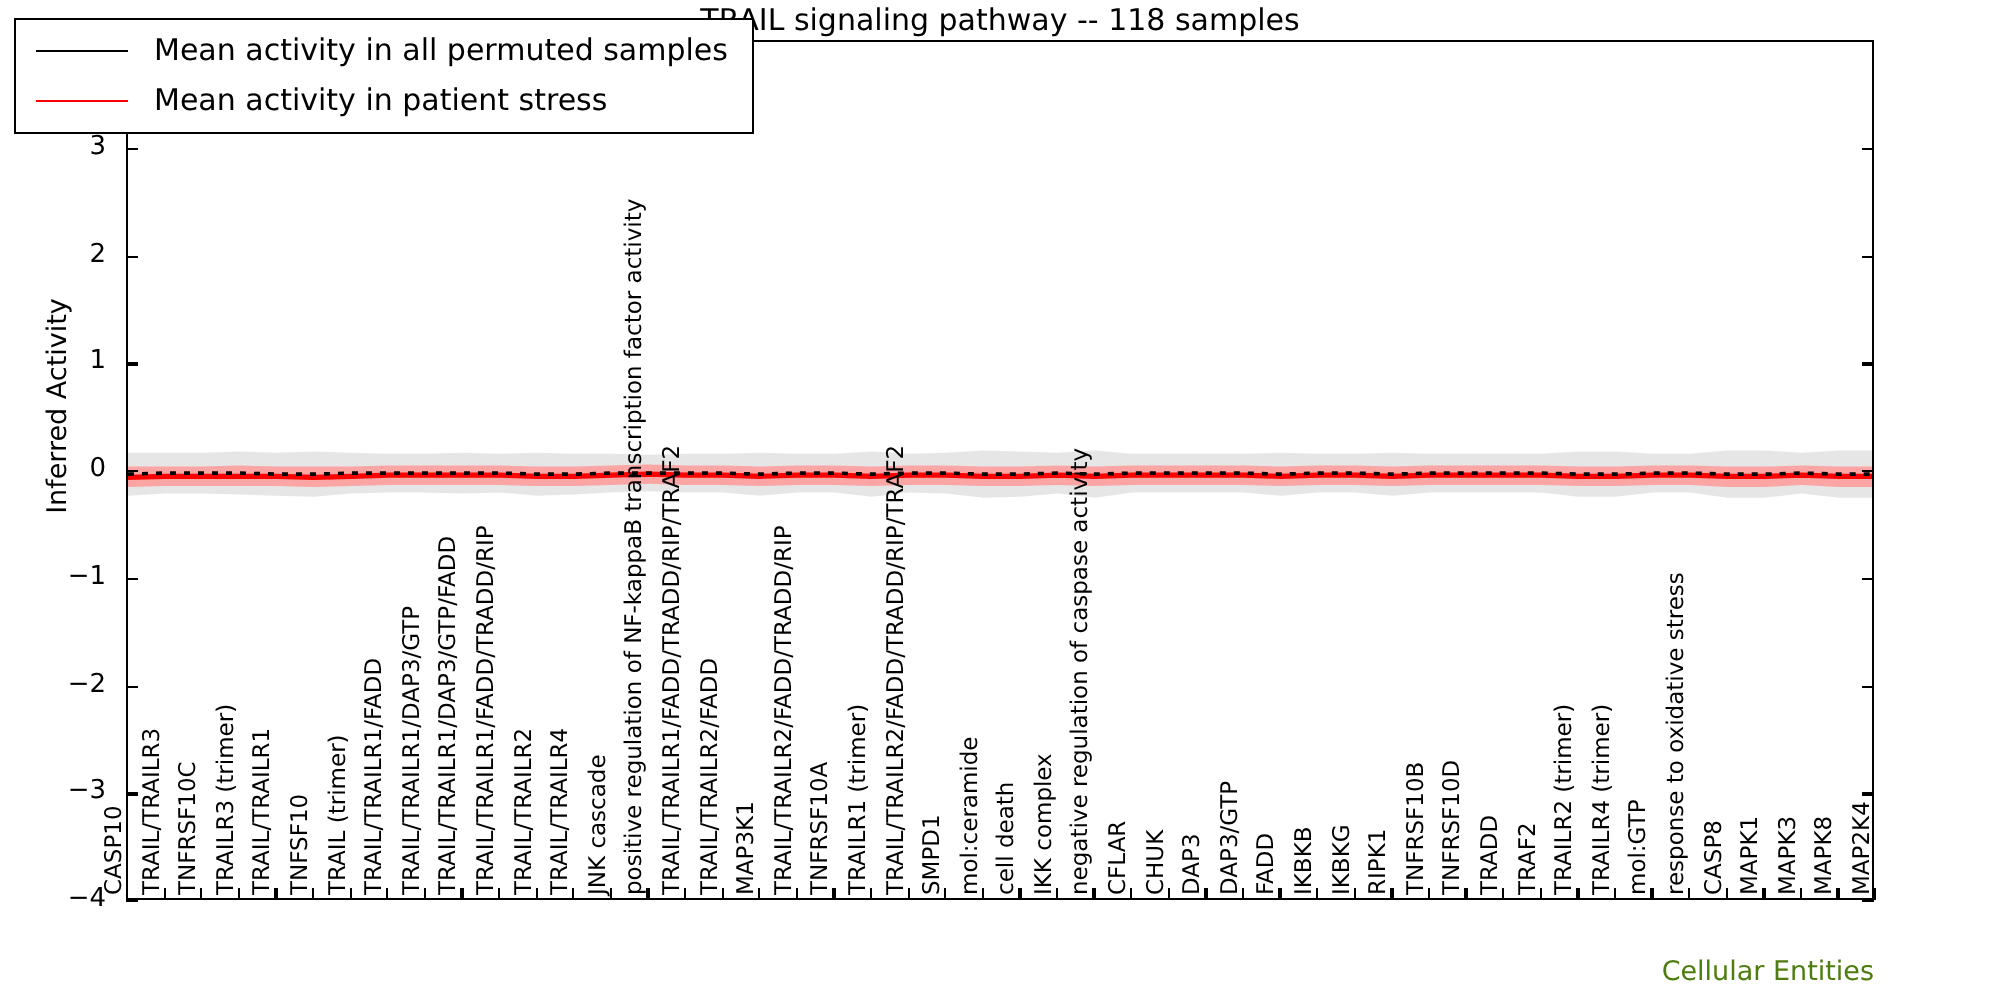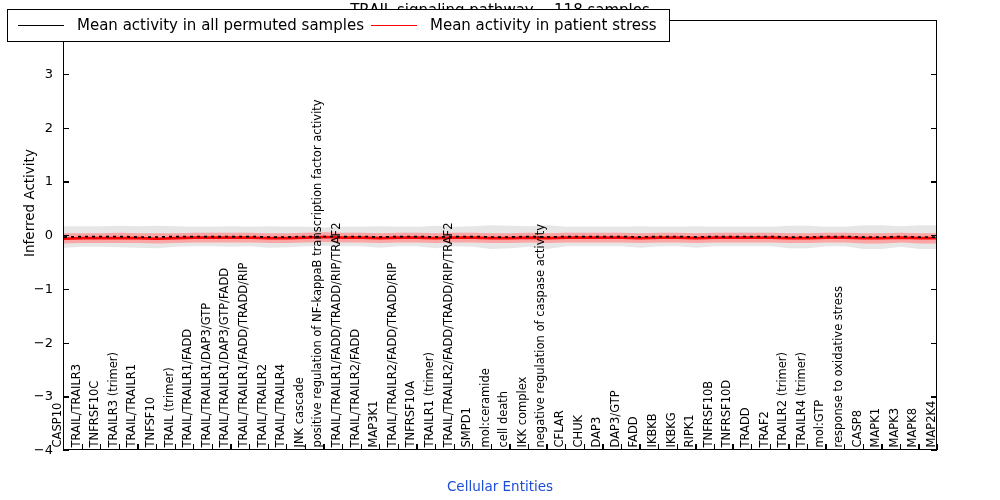--- a/index.html
+++ b/index.html
@@ -32,42 +32,42 @@
   }
   .ytick{position:absolute;left:0;width:6px;height:1.3px;background:#000;}
   .ytlabel{
     position:absolute;right:1004px;width:60px;text-align:right;
     font-size:13px;color:#000;line-height:1;
   }
 
   
   .xlabel{
     position:absolute;left:63px;top:478px;width:874px;
-    text-align:center;font-size:13.5px;color:#1d4ed8;
+    text-align:right;font-size:13.5px;color:#4d7c0f;
   }
   .xtickwrap{position:absolute;left:63px;top:450px;width:874px;height:0;}
   .xt{position:absolute;top:0;}
   .xt i{
     position:absolute;left:0;top:-6px;width:1.3px;height:6px;
     background:#000;display:block;
   }
   .xt span{
     position:absolute;left:0;bottom:3px;
     transform-origin:left bottom;
     transform:rotate(-90deg);
     white-space:nowrap;font-size:11.5px;color:#000;
     line-height:1;
   }
 
   
   .legend{
     position:absolute;left:7px;top:9px;
     border:1.3px solid #000;background:#fff;
     padding:6px 12px 7px 10px;
-    display:flex;gap:7px;
+    display:flex;flex-direction:column;gap:7px;
     z-index:6;
   }
   .lgrow{display:flex;align-items:center;gap:13px;}
   .lgline{display:block;width:46px;height:0;border-top:1.6px solid #000;}
   .lgline.red{border-top-color:#ff0000;}
   .lgtxt{font-size:15px;color:#000;white-space:nowrap;}
 
   
   .plot{position:absolute;left:0;top:0;width:100%;height:100%;overflow:hidden;}
   .plot svg{display:block;}

